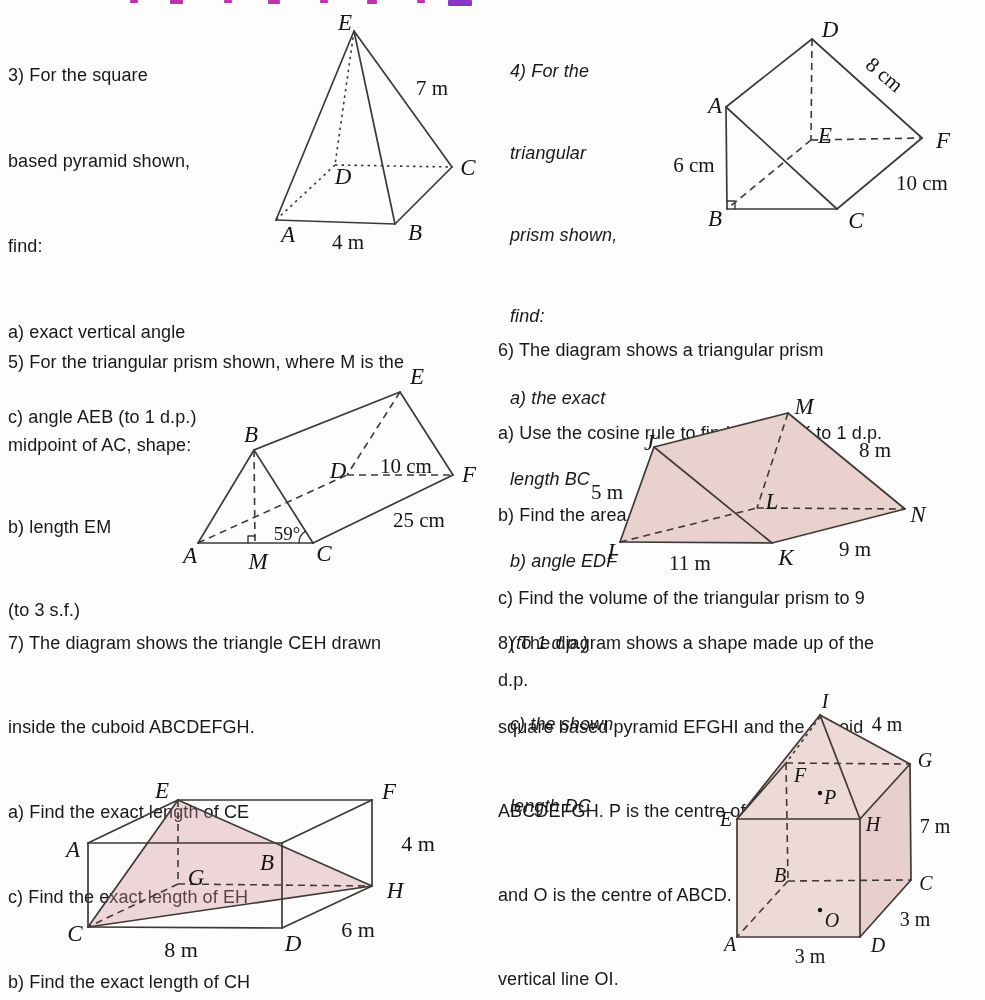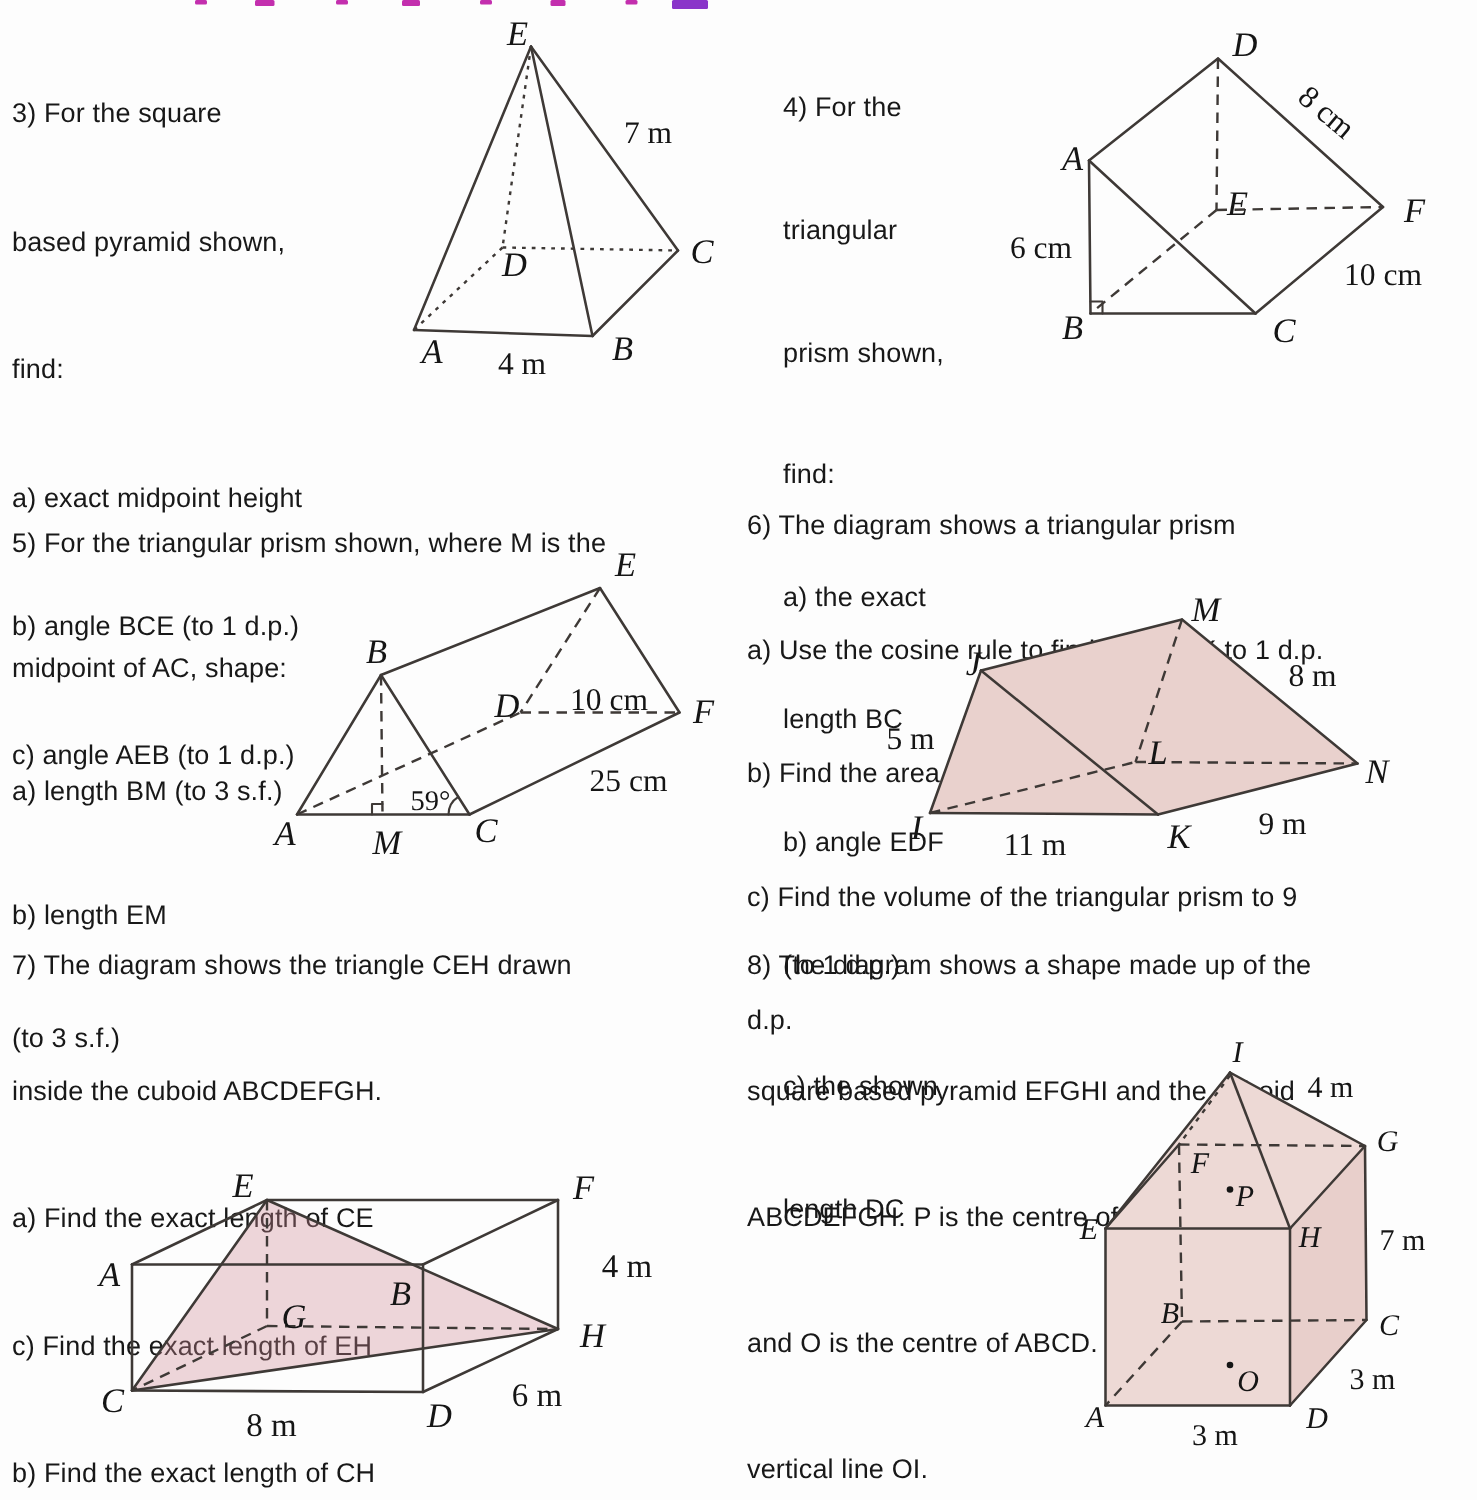--- a/index.html
+++ b/index.html
@@ -30,22 +30,21 @@
     <span class="frag" style="left:320px;width:8px;height:3px;"></span>
     <span class="frag" style="left:367px;width:10px;height:4px;"></span>
     <span class="frag" style="left:417px;width:8px;height:3px;"></span>
     <span class="frag" style="left:448px;width:24px;height:6px;background:#8a35c9;"></span>
   </div>
 
   <div class="txt" style="left:8px;top:4px;line-height:28.5px;">
     <div>3) For the square</div>
     <div>based pyramid shown,</div>
     <div>find:</div>
-    <div>a) exact midpoint height</div>
-    <div>b) angle BCE (to 1 d.p.)</div>
+    <div>a) exact vertical angle</div>
     <div>c) angle AEB (to 1 d.p.)</div>
   </div>
 
   <svg class="diag" style="left:258px;top:8px;" width="232" height="252" viewBox="0 0 232 252">
     <g>
       <line class="dt" x1="96" y1="23" x2="77" y2="157"></line>
       <line class="dt" x1="77" y1="157" x2="18" y2="212"></line>
       <line class="dt" x1="77" y1="157" x2="194" y2="159"></line>
     </g>
     <g>
@@ -57,21 +56,21 @@
     </g>
     <text class="vl" x="87" y="22">E</text>
     <text class="vl" x="210" y="167">C</text>
     <text class="vl" x="85" y="176">D</text>
     <text class="vl" x="30" y="234">A</text>
     <text class="vl" x="157" y="232">B</text>
     <text class="dl" x="174" y="87">7 m</text>
     <text class="dl" x="90" y="241">4 m</text>
   </svg>
 
-  <div class="txt" style="left:522px;top:4px;line-height:27.2px;">
+  <div class="txt" style="left:510px;top:4px;line-height:27.2px;font-style:italic;">
     <div>4) For the</div>
     <div>triangular</div>
     <div>prism shown,</div>
     <div>find:</div>
     <div>a) the exact</div>
     <div>length BC</div>
     <div>b) angle EDF</div>
     <div>(to 1 d.p.)</div>
     <div>c) the shown</div>
     <div>length DC</div>
@@ -99,21 +98,20 @@
     <text class="vl" x="60" y="214">B</text>
     <text class="vl" x="201" y="216">C</text>
     <text class="dl" x="39" y="160">6 cm</text>
     <text class="dl" x="225" y="68" transform="rotate(40 225 68)">8 cm</text>
     <text class="dl" x="267" y="178">10 cm</text>
   </svg>
 
   <div class="txt" style="left:8px;top:294px;line-height:27.5px;">
     <div>5) For the triangular prism shown, where M is the</div>
     <div>midpoint of AC, shape:</div>
-    <div>a) length BM (to 3 s.f.)</div>
     <div>b) length EM</div>
     <div>(to 3 s.f.)</div>
   </div>
 
   <svg class="diag" style="left:178px;top:363px;" width="312" height="210" viewBox="0 0 312 210">
     <g>
       <line class="dsh" x1="20" y1="180" x2="169" y2="112"></line>
       <line class="dsh" x1="169" y1="112" x2="275" y2="112"></line>
       <line class="dsh" x1="222" y1="29" x2="169" y2="112"></line>
       <line class="dsh" x1="76" y1="87" x2="77" y2="180"></line>

